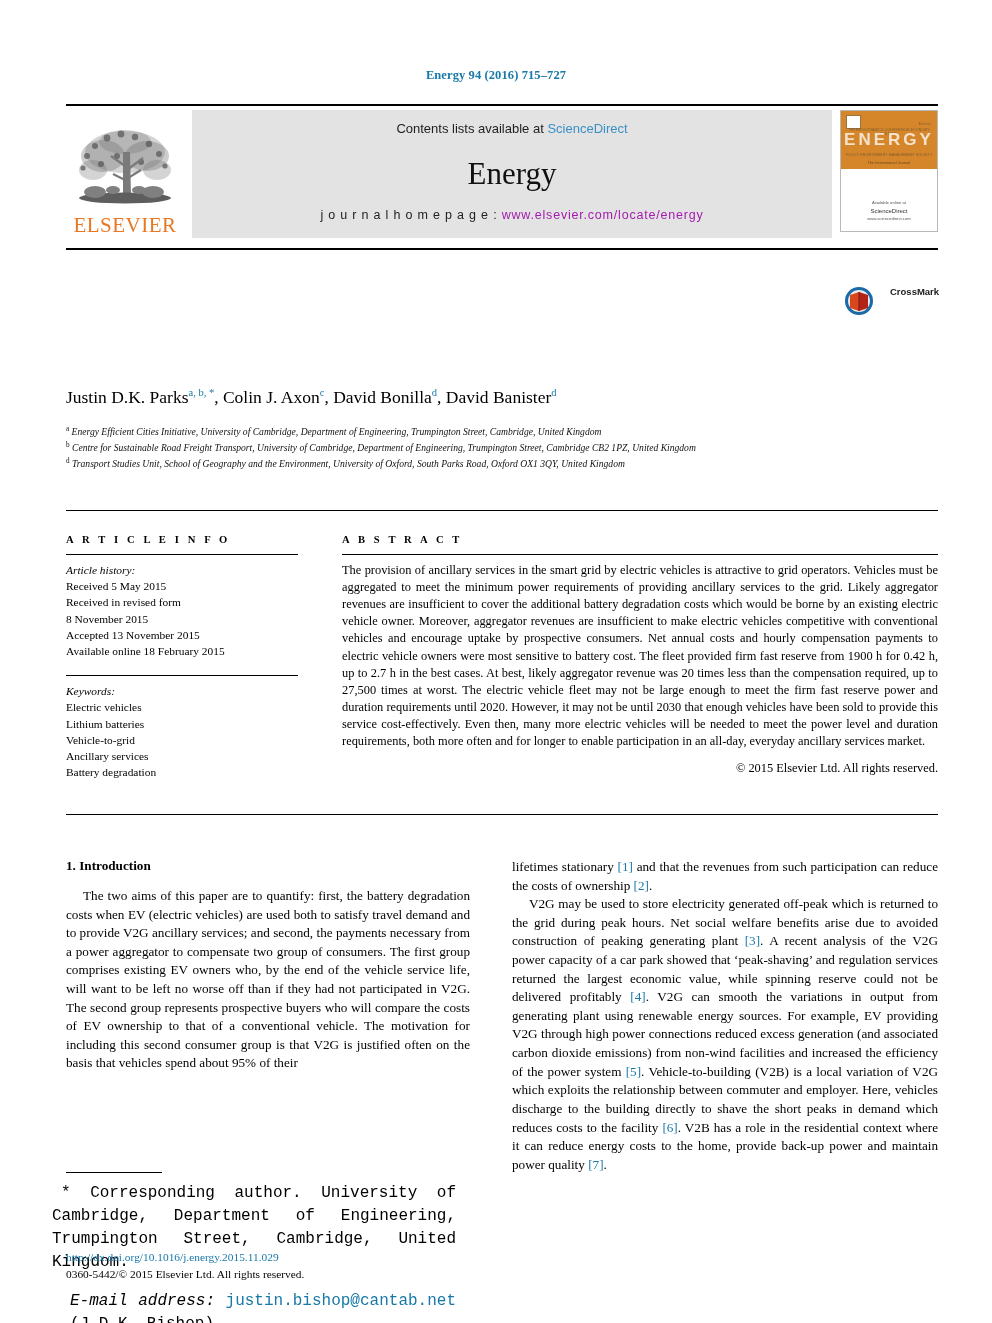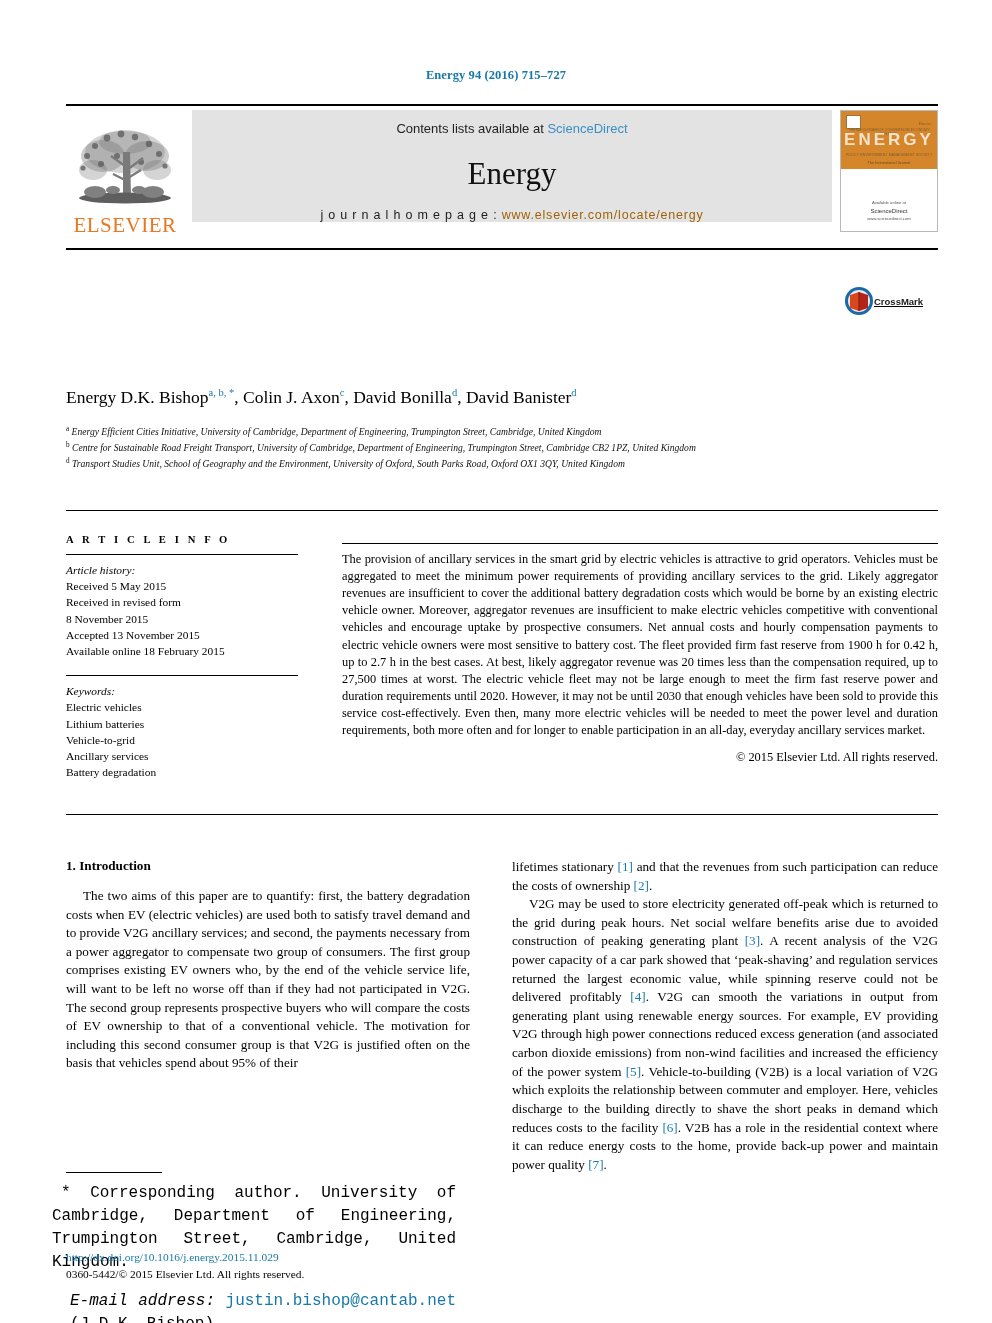--- a/index.html
+++ b/index.html
@@ -68,21 +68,21 @@
   }
   .banner {
     flex: 1 1 auto;
     background: #e3e3e3;
     margin-left: 8px;
     margin-right: 8px;
     display: flex;
     flex-direction: column;
     justify-content: space-between;
     align-items: center;
-    padding: 11px 0 0 0;
+    padding: 11px 0 16px 0;
     height: 101px;
   }
   .banner-top {
     font-family: "Liberation Sans", sans-serif;
     font-size: 13px;
     color: #222;
   }
   .banner-top .sd-link { color: #3a8fc4; }
   .banner-title {
     font-family: "Liberation Serif", serif;
@@ -90,21 +90,21 @@
     color: #111;
     line-height: 1;
     padding-top: 2px;
   }
   .banner-bottom {
     font-family: "Liberation Sans", sans-serif;
     font-size: 12.5px;
     color: #222;
     letter-spacing: 0.8px;
   }
-  .banner-bottom .hp-link { color: #a16207; letter-spacing: 0.8px; }
+  .banner-bottom .hp-link { color: #a21caf; letter-spacing: 0.8px; }
 
   .cover-thumb {
     width: 96px;
     flex: 0 0 96px;
     height: 120px;
     border: 1px solid #b9b9b9;
     background: #ffffff;
     position: relative;
     overflow: hidden;
   }
@@ -163,23 +163,22 @@
     font-family: "Liberation Serif", serif;
     font-size: 23.5px;
     line-height: 1.28;
     color: #000;
   }
   .crossmark {
     position: absolute;
     right: 52px; top: 286px;
     width: 96px;
     display: flex;
-    align-items: center;
-    gap: 0;
-    text-decoration: underline;
+    align-items: flex-start;
+    gap: 16px;
   }
   .crossmark-label {
     font-family: "Liberation Sans", sans-serif;
     font-size: 9.5px;
     font-weight: bold;
     color: #222;
   }
 
   .authors {
     position: absolute;
@@ -406,21 +405,21 @@
       <circle cx="15" cy="15" r="14" fill="#1a6aa8"></circle>
       <circle cx="15" cy="15" r="11" fill="#e9e9e9"></circle>
       <path d="M15 6 L24 9 L24 22 L15 25 Z" fill="#b42318"></path>
       <path d="M15 6 L6 9 L6 22 L15 25 Z" fill="#d8481f"></path>
       <path d="M15 6 L15 25" stroke="#8a1b10" stroke-width="1.2"></path>
     </svg>
     <span class="crossmark-label">CrossMark</span>
   </div>
 
   <div class="authors">
-    <span>Energy D.K. Bishop</span><sup>a, b, *</sup>, <span>Colin J. Axon</span><sup>c</sup>, <span>David Bonilla</span><sup>d</sup>, <span>David Banister</span><sup>d</sup>
+    <span>Justin D.K. Parks</span><sup>a, b, *</sup>, <span>Colin J. Axon</span><sup>c</sup>, <span>David Bonilla</span><sup>d</sup>, <span>David Banister</span><sup>d</sup>
   </div>
 
   <div class="affils">
     <div><sup>a</sup> <span>Energy Efficient Cities Initiative, University of Cambridge, Department of Engineering, Trumpington Street, Cambridge, United Kingdom</span></div>
     <div><sup>b</sup> <span>Centre for Sustainable Road Freight Transport, University of Cambridge, Department of Engineering, Trumpington Street, Cambridge CB2 1PZ, United Kingdom</span></div>
     <div><sup>d</sup> <span>Transport Studies Unit, School of Geography and the Environment, University of Oxford, South Parks Road, Oxford OX1 3QY, United Kingdom</span></div>
   </div>
 
   <div class="info-rule"></div>
 
@@ -440,20 +439,21 @@
       <div class="lbl">Keywords:</div>
       <div>Electric vehicles</div>
       <div>Lithium batteries</div>
       <div>Vehicle-to-grid</div>
       <div>Ancillary services</div>
       <div>Battery degradation</div>
     </div>
   </div>
 
   <div class="abstract-col">
+    <div class="sec-head">A B S T R A C T</div>
     <div class="thin-rule"></div>
     <div class="abstract-body">The provision of ancillary services in the smart grid by electric vehicles is attractive to grid operators. Vehicles must be aggregated to meet the minimum power requirements of providing ancillary services to the grid. Likely aggregator revenues are insufficient to cover the additional battery degradation costs which would be borne by an existing electric vehicle owner. Moreover, aggregator revenues are insufficient to make electric vehicles competitive with conventional vehicles and encourage uptake by prospective consumers. Net annual costs and hourly compensation payments to electric vehicle owners were most sensitive to battery cost. The fleet provided firm fast reserve from 1900 h for 0.42 h, up to 2.7 h in the best cases. At best, likely aggregator revenue was 20 times less than the compensation required, up to 27,500 times at worst. The electric vehicle fleet may not be large enough to meet the firm fast reserve power and duration requirements until 2020. However, it may not be until 2030 that enough vehicles have been sold to provide this service cost-effectively. Even then, many more electric vehicles will be needed to meet the power level and duration requirements, both more often and for longer to enable participation in an all-day, everyday ancillary services market.</div>
     <div class="copyright">© 2015 Elsevier Ltd. All rights reserved.</div>
   </div>
 
   <div class="body-rule"></div>
 
   <div class="col-left">
     <div class="sec-title">1.  Introduction</div>
     <p class="para">The two aims of this paper are to quantify: first, the battery degradation costs when EV (electric vehicles) are used both to satisfy travel demand and to provide V2G ancillary services; and second, the payments necessary from a power aggregator to compensate two group of consumers. The first group comprises existing EV owners who, by the end of the vehicle service life, will want to be left no worse off than if they had not participated in V2G. The second group represents prospective buyers who will compare the costs of EV ownership to that of a conventional vehicle. The motivation for including this second consumer group is that V2G is justified often on the basis that vehicles spend about 95% of their</p>

